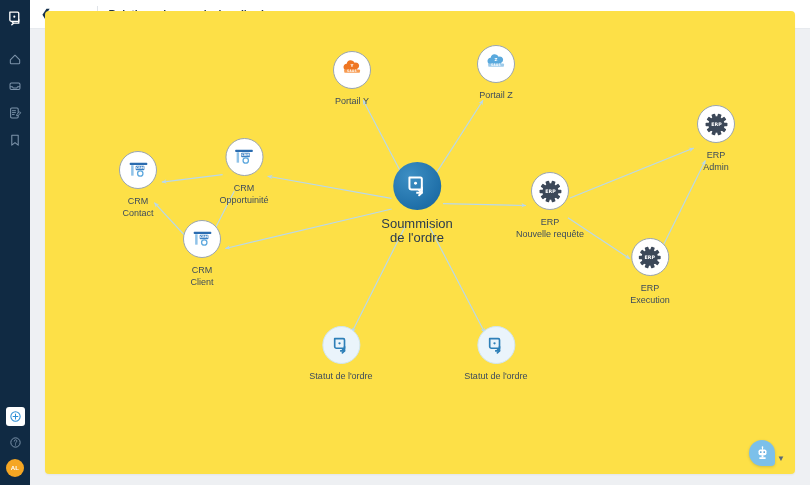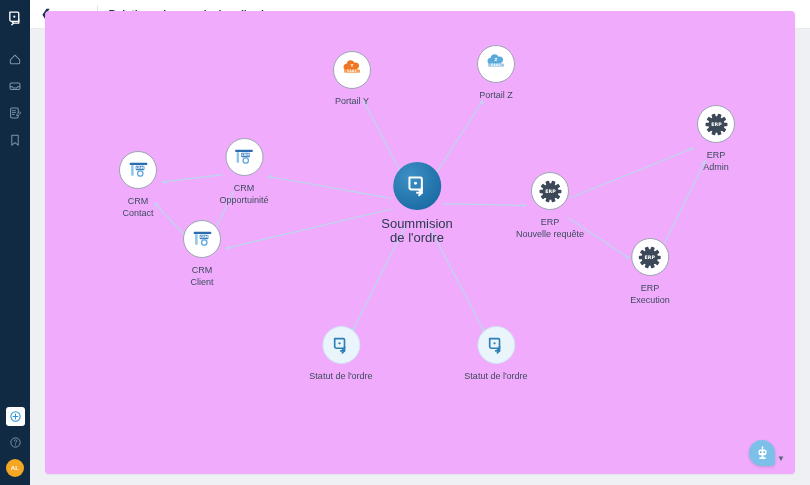--- a/index.html
+++ b/index.html
@@ -58,21 +58,21 @@
   }
   #back-btn .chev { font-size: 12px; line-height: 1; color:#17324d; font-weight:700; }
   #back-label { font-size: 9.5px; color: #3a93d8; }
   #topbar-divider { width: 1px; height: 17px; background: #dfe3e8; margin: 0 11px 0 12px; }
   #page-title { font-size: 10.5px; color: #1f3349; letter-spacing: .1px; }
 
   
   #card {
     position: absolute;
     left: 15px; top: 11px; right: 15px; bottom: 11px;
-    background: #f0abfc;
+    background: #fde047;
     border-radius: 4px;
     box-shadow: 0 1px 2px rgba(16,42,67,.05);
     overflow: hidden;
   }
   #graph-wrap { position: absolute; inset: 0; }
   #graph-svg { position:absolute; left:0; top:0; width:100%; height:100%; }
 
   
   .node {
     position: absolute;

